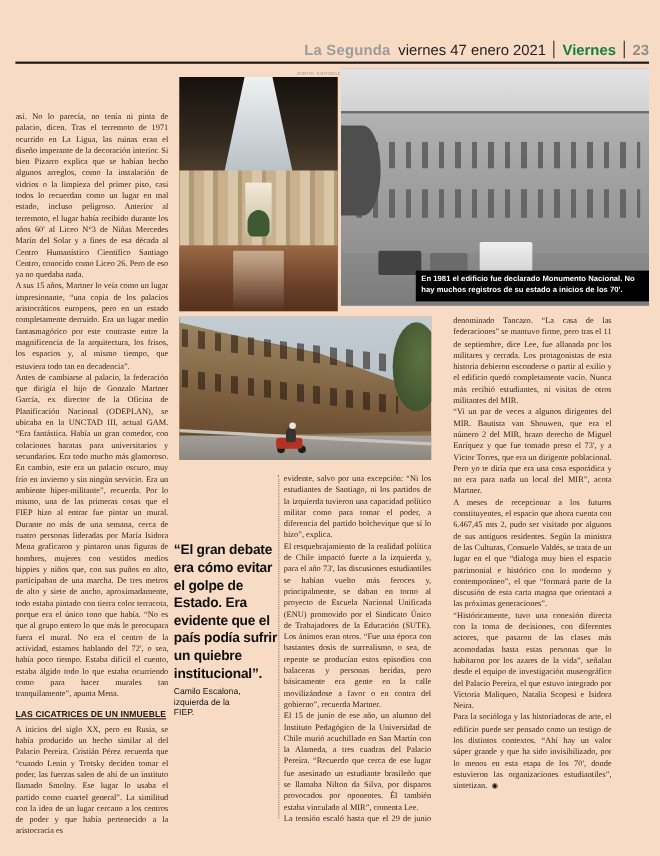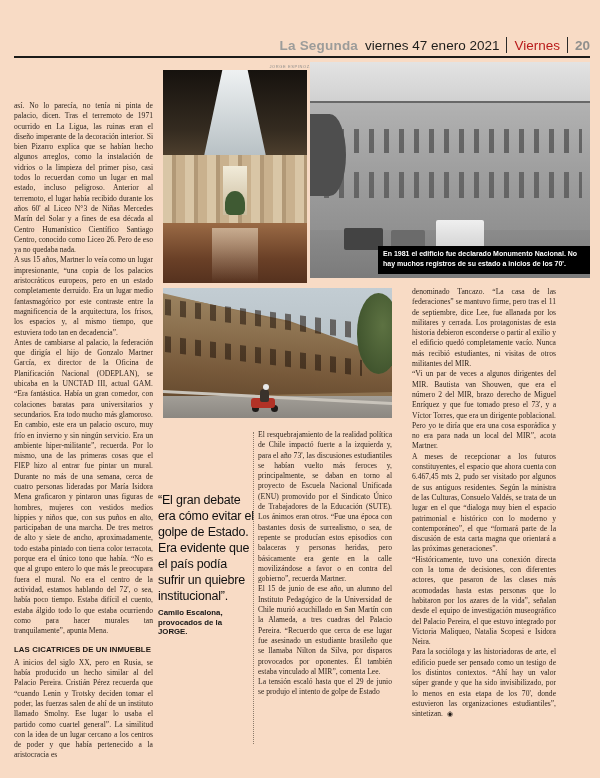--- a/index.html
+++ b/index.html
@@ -5,44 +5,44 @@
   * { margin:0; padding:0; box-sizing:border-box; }
   html,body { width:600px; height:778px; }
   body { position:relative; background:#f8dbc5; overflow:hidden;
          font-family:"Liberation Serif", serif; }
 
   
   .header-row { position:absolute; top:37px; right:10px; display:flex; align-items:center; gap:7px;
                 font-family:"Liberation Sans", sans-serif; font-size:13.5px; }
   .brand { font-weight:bold; color:#9c9c9a; letter-spacing:.2px; }
   .hdate { color:#1e1e1c; }
-  .hday  { font-weight:normal; color:#b91c1c; }
+  .hday  { font-weight:bold; color:#15803d; }
   .hpage { font-weight:bold; color:#8f8f8d; }
   .hdiv  { width:1px; height:16px; background:#2b2b29; }
   .header-rule { position:absolute; left:14px; right:10px; top:56px; height:2px; background:#1c1c1a; }
 
   
   .col { position:absolute; font-size:7.6px; line-height:10.3px; color:#2e251e;
          text-align:justify; overflow:hidden; }
   .col .p { margin:0; }
   .col .h { font-family:"Liberation Sans", sans-serif; font-weight:bold; font-size:7.8px;
-            margin:9px 0 2px; text-align:left; color:#1d1713; letter-spacing:.1px; }
+            margin:9px 0 2px; text-align:left; color:#1d1713; letter-spacing:.1px;text-decoration:underline; }
   #col-left   { left:14px;  top:101px;  width:139px; height:690px; }
   #col-middle { left:258px; top:430px; width:134px; height:318px; }
   #col-right  { left:412px; top:287px; width:144px; height:478px; }
   .endmark { font-size:7px; color:#1d1713; padding-left:2px; }
 
   .dotted-rule { position:absolute; left:253px; top:432px; height:312px; width:0;
                  border-left:1.5px dotted #8d7c6b; }
 
   
   .quote { position:absolute; left:158px; top:492px; width:98px; }
-  .qtext { font-family:"Liberation Sans", sans-serif; font-weight:normal; font-size:12.5px;
+  .qtext { font-family:"Liberation Sans", sans-serif; font-weight:bold; font-size:12.5px;
            line-height:16px; color:#101010; letter-spacing:-.2px; }
-  .qattr { font-family:"Liberation Sans", sans-serif; font-weight:bold; font-size:7.8px;
+  .qattr { font-family:"Liberation Sans", sans-serif; font-weight:normal; font-size:7.8px;
            line-height:9.5px; color:#141414; }
   .qattr.first { margin-top:4px; }
 
   
   .photo { position:absolute; overflow:hidden; }
   .photo > div { position:absolute; }
 
   #photo-interior { left:163px; top:70px; width:144px; height:213px; background:#6b4a30; }
   .int-ceiling  { top:0; left:0; right:0; height:40%; background:linear-gradient(180deg,#16120e,#342b20 70%,#4c3e2d); }
   .int-skylight { top:0; left:28%; width:44%; height:42%;
@@ -103,21 +103,21 @@
 </style>
 </head>
 <body>
 
 <div class="header-row">
   <span class="brand">La Segunda</span>
   <span class="hdate">viernes 47 enero 2021</span>
   <span class="hdiv"></span>
   <span class="hday">Viernes</span>
   <span class="hdiv"></span>
-  <span class="hpage">20</span>
+  <span class="hpage">23</span>
 </div>
 <div class="header-rule"></div>
 
 <div class="photo-credit">JORGE ESPINOZA</div>
 <div class="photo" id="photo-interior">
   <div class="int-ceiling"></div>
   <div class="int-skylight"></div>
   <div class="int-wall"></div>
   <div class="int-door"></div>
   <div class="int-plant"></div>
@@ -154,32 +154,33 @@
 </div>
 
 <div class="col" id="col-left">
     <div class="p">así. No lo parecía, no tenía ni pinta de palacio, dicen. Tras el terremoto de 1971 ocurrido en La Ligua, las ruinas eran el diseño imperante de la decoración interior. Si bien Pizarro explica que se habían hecho algunos arreglos, como la instalación de vidrios o la limpieza del primer piso, casi todos lo recuerdan como un lugar en mal estado, incluso peligroso. Anterior al terremoto, el lugar había recibido durante los años 60' al Liceo N°3 de Niñas Mercedes Marín del Solar y a fines de esa década al Centro Humanístico Científico Santiago Centro, conocido como Liceo 26. Pero de eso ya no quedaba nada.</div>
     <div class="p">A sus 15 años, Martner lo veía como un lugar impresionante, “una copia de los palacios aristocráticos europeos, pero en un estado completamente derruido. Era un lugar medio fantasmagórico por este contraste entre la magnificencia de la arquitectura, los frisos, los espacios y, al mismo tiempo, que estuviera todo tan en decadencia”.</div>
     <div class="p">Antes de cambiarse al palacio, la federación que dirigía el hijo de Gonzalo Martner García, ex director de la Oficina de Planificación Nacional (ODEPLAN), se ubicaba en la UNCTAD III, actual GAM. “Era fantástica. Había un gran comedor, con colaciones baratas para universitarios y secundarios. Era todo mucho más glamoroso. En cambio, este era un palacio oscuro, muy frío en invierno y sin ningún servicio. Era un ambiente hiper-militante”, recuerda. Por lo mismo, una de las primeras cosas que el FIEP hizo al entrar fue pintar un mural. Durante no más de una semana, cerca de cuatro personas lideradas por María Isidora Mena graficaron y pintaron unas figuras de hombres, mujeres con vestidos medios hippies y niños que, con sus puños en alto, participaban de una marcha. De tres metros de alto y siete de ancho, aproximadamente, todo estaba pintado con tierra color terracota, porque era el único tono que había. “No es que al grupo entero lo que más le preocupara fuera el mural. No era el centro de la actividad, estamos hablando del 72', o sea, había poco tiempo. Estaba difícil el cuento, estaba álgido todo lo que estaba ocurriendo como para hacer murales tan tranquilamente”, apunta Mena.</div>
     <div class="h">LAS CICATRICES DE UN INMUEBLE</div>
     <div class="p">A inicios del siglo XX, pero en Rusia, se había producido un hecho similar al del Palacio Pereira. Cristián Pérez recuerda que “cuando Lenin y Trotsky deciden tomar el poder, las fuerzas salen de ahí de un instituto llamado Smolny. Ese lugar lo usaba el partido como cuartel general”. La similitud con la idea de un lugar cercano a los centros de poder y que había pertenecido a la aristocracia es</div>
   </div>
 <div class="col" id="col-middle">
+    <div class="p">evidente, salvo por una excepción: “Ni los estudiantes de Santiago, ni los partidos de la izquierda tuvieron una capacidad político militar como para tomar el poder, a diferencia del partido bolchevique que sí lo hizo”, explica.</div>
     <div class="p">El resquebrajamiento de la realidad política de Chile impactó fuerte a la izquierda y, para el año 73', las discusiones estudiantiles se habían vuelto más feroces y, principalmente, se daban en torno al proyecto de Escuela Nacional Unificada (ENU) promovido por el Sindicato Único de Trabajadores de la Educación (SUTE). Los ánimos eran otros. “Fue una época con bastantes dosis de surrealismo, o sea, de repente se producían estos episodios con balaceras y personas heridas, pero básicamente era gente en la calle movilizándose a favor o en contra del gobierno”, recuerda Martner.</div>
     <div class="p">El 15 de junio de ese año, un alumno del Instituto Pedagógico de la Universidad de Chile murió acuchillado en San Martín con la Alameda, a tres cuadras del Palacio Pereira. “Recuerdo que cerca de ese lugar fue asesinado un estudiante brasileño que se llamaba Nilton da Silva, por disparos provocados por oponentes. Él también estaba vinculado al MIR”, comenta Lee.</div>
     <div class="p">La tensión escaló hasta que el 29 de junio se produjo el intento de golpe de Estado</div>
   </div>
 <div class="col" id="col-right">
     <div class="p">denominado Tancazo. “La casa de las federaciones” se mantuvo firme, pero tras el 11 de septiembre, dice Lee, fue allanada por los militares y cerrada. Los protagonistas de esta historia debieron esconderse o partir al exilio y el edificio quedó completamente vacío. Nunca más recibió estudiantes, ni visitas de otros militantes del MIR.</div>
     <div class="p">“Vi un par de veces a algunos dirigentes del MIR. Bautista van Shouwen, que era el número 2 del MIR, brazo derecho de Miguel Enríquez y que fue tomado preso el 73', y a Víctor Torres, que era un dirigente poblacional. Pero yo te diría que era una cosa esporádica y no era para nada un local del MIR”, acota Martner.</div>
     <div class="p">A meses de recepcionar a los futuros constituyentes, el espacio que ahora cuenta con 6.467,45 mts 2, pudo ser visitado por algunos de sus antiguos residentes. Según la ministra de las Culturas, Consuelo Valdés, se trata de un lugar en el que “dialoga muy bien el espacio patrimonial e histórico con lo moderno y contemporáneo”, el que “formará parte de la discusión de esta carta magna que orientará a las próximas generaciones”.</div>
     <div class="p">“Históricamente, tuvo una conexión directa con la toma de decisiones, con diferentes actores, que pasaron de las clases más acomodadas hasta estas personas que lo habitaron por los azares de la vida”, señalan desde el equipo de investigación museográfico del Palacio Pereira, el que estuvo integrado por Victoria Maliqueo, Natalia Scopesi e Isidora Neira.</div>
     <div class="p">Para la socióloga y las historiadoras de arte, el edificio puede ser pensado como un testigo de los distintos contextos. “Ahí hay un valor súper grande y que ha sido invisibilizado, por lo menos en esta etapa de los 70', donde estuvieron las organizaciones estudiantiles”, sintetizan. <span class="endmark">◉</span></div>
   </div>
 
 <div class="dotted-rule"></div>
 
 <aside class="quote">
   <div class="qtext">“El gran debate era cómo evitar el golpe de Estado. Era evidente que el país podía sufrir un quiebre institucional”.</div>
   <div class="qattr first">Camilo Escalona,</div>
-  <div class="qattr">provocados de la</div>
-  <div class="qattr">JORGE.</div>
+  <div class="qattr">izquierda de la</div>
+  <div class="qattr">FIEP.</div>
 </aside>
 
 </body></html>

